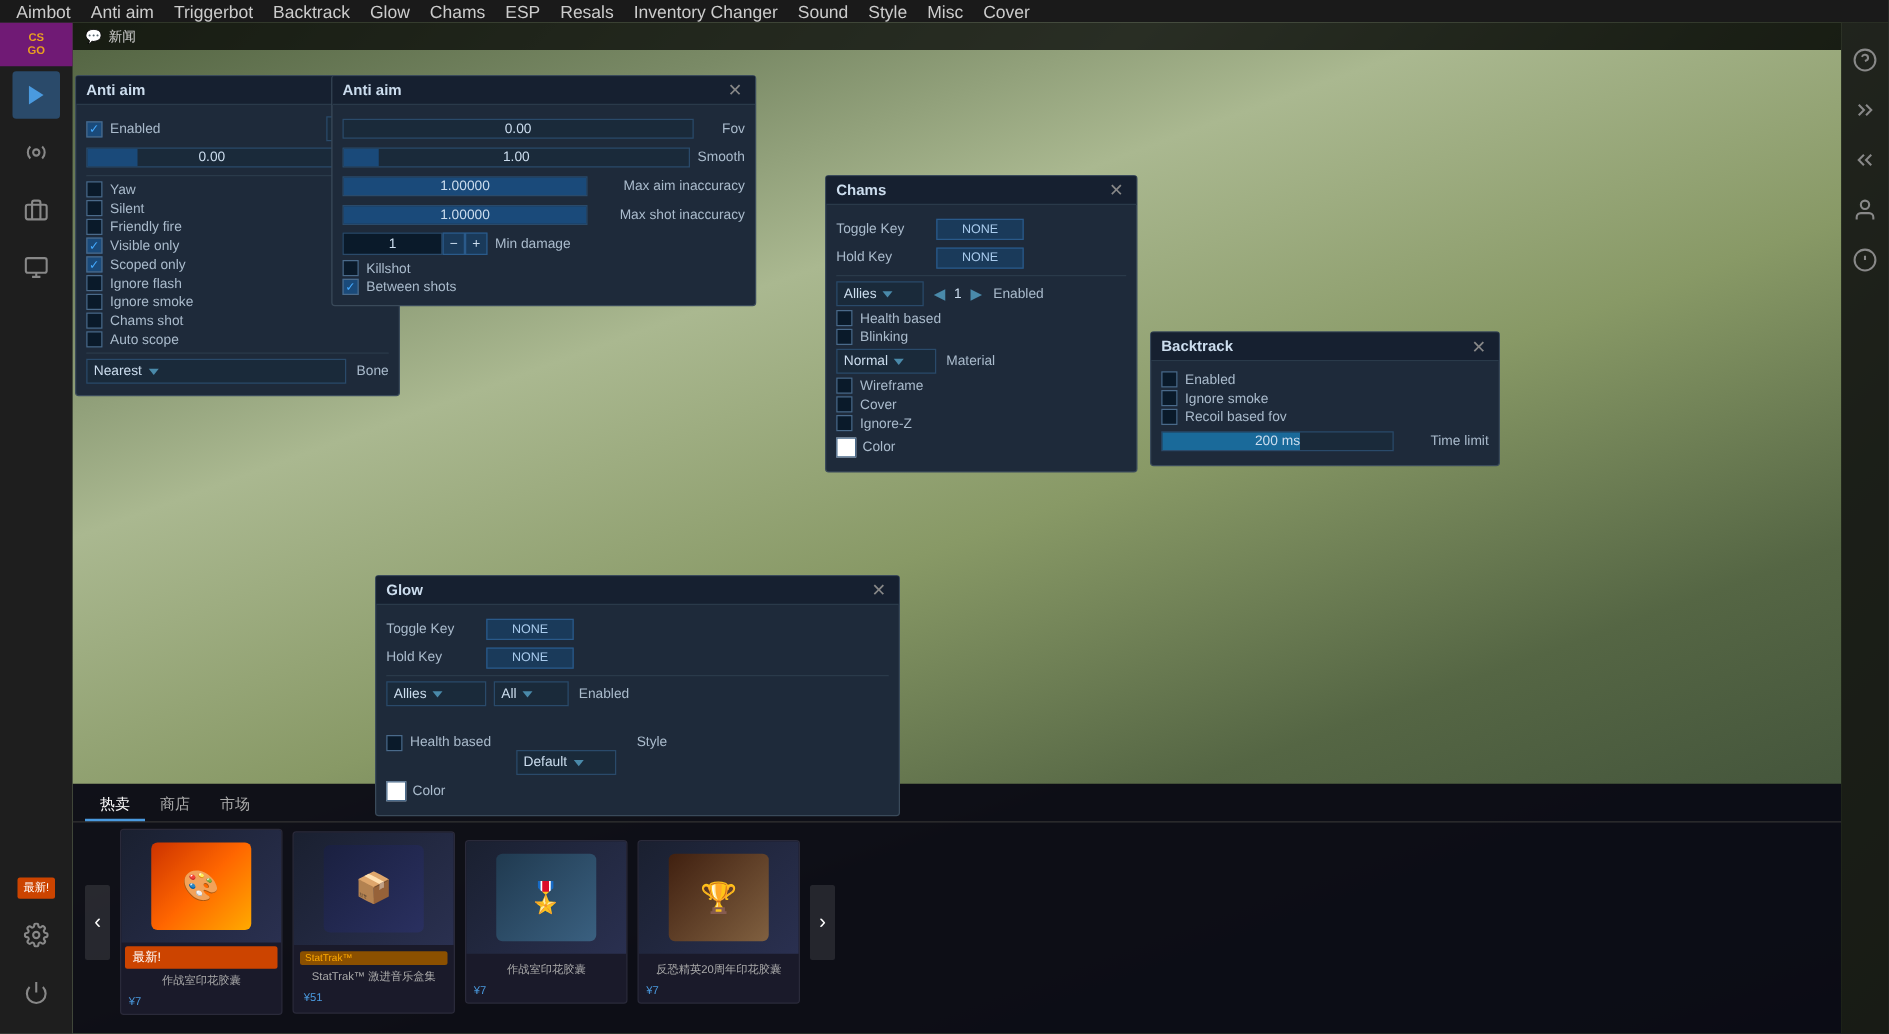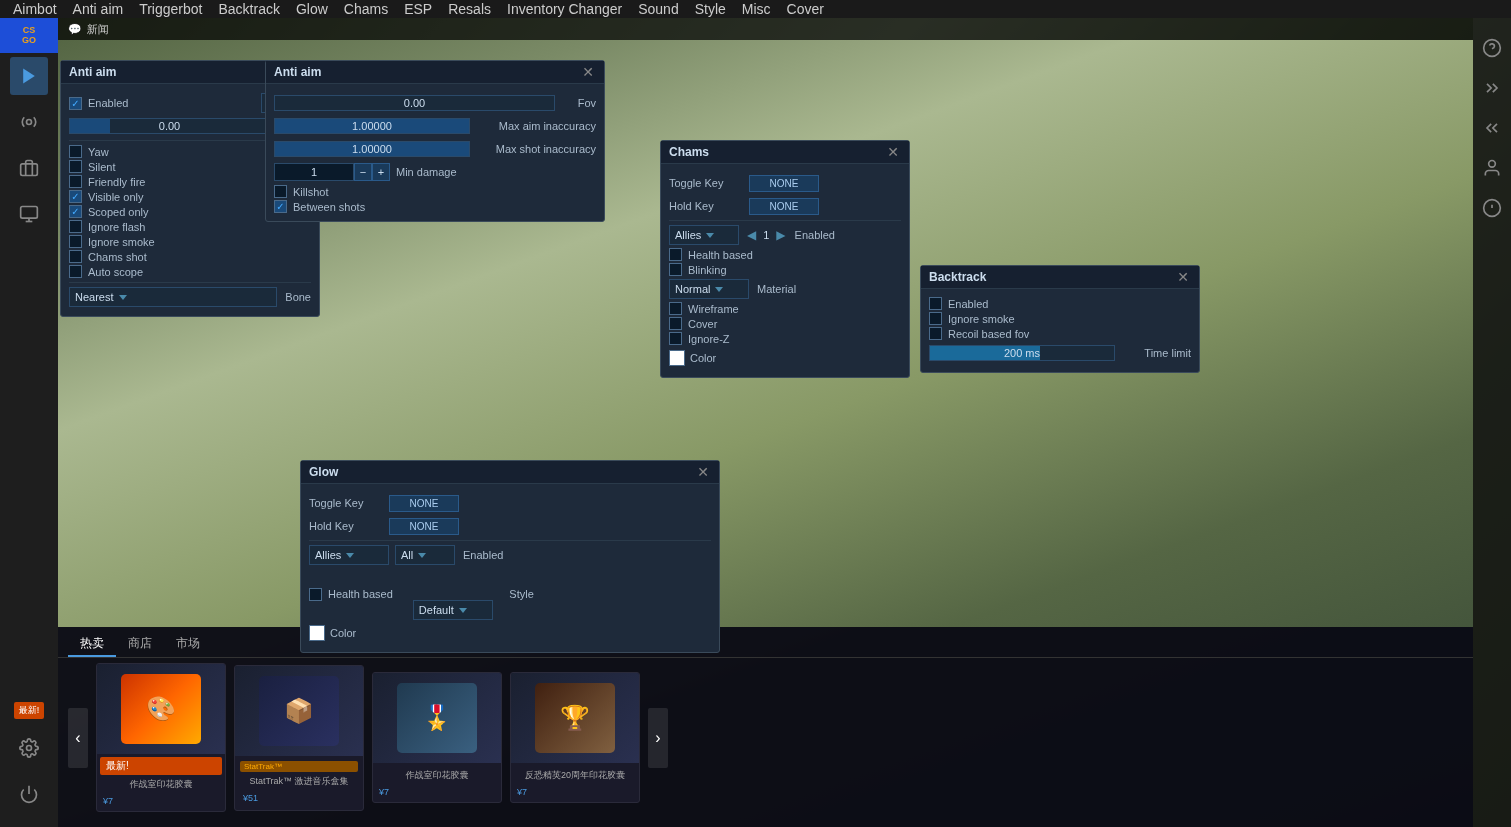--- a/index.html
+++ b/index.html
@@ -51,21 +51,21 @@
       z-index: 50;
       display: flex;
       flex-direction: column;
       align-items: center;
     }
 
     
     .logo-area {
       width: 100%;
       padding: 5px;
-      background: #1d4ed8;
+      background: #701a75;
       display: flex;
       align-items: center;
       justify-content: center;
       height: 35px;
     }
     .logo-text {
       color: #e8a020;
       font-size: 9px;
       font-weight: bold;
       text-align: center;
@@ -756,20 +756,27 @@
   <div class="dialog-body">
 
     <div class="form-row">
       <div class="bar-slider" style="flex:1;">
         <div class="bar-fill" style="width:0%;"></div>
         <div class="bar-text">0.00</div>
       </div>
       <span class="slider-value">Fov</span>
     </div>
 
+    <div class="form-row">
+      <div class="bar-slider" style="flex:1;">
+        <div class="bar-fill" style="width:10%;"></div>
+        <div class="bar-text">1.00</div>
+      </div>
+      <span class="slider-value">Smooth</span>
+    </div>
 
     <div class="form-row">
       <div class="bar-slider" style="flex:1;">
         <div class="bar-fill" style="width:100%;"></div>
         <div class="bar-text">1.00000</div>
       </div>
       <span class="slider-value" style="min-width:120px;">Max aim inaccuracy</span>
     </div>
 
     <div class="form-row">

